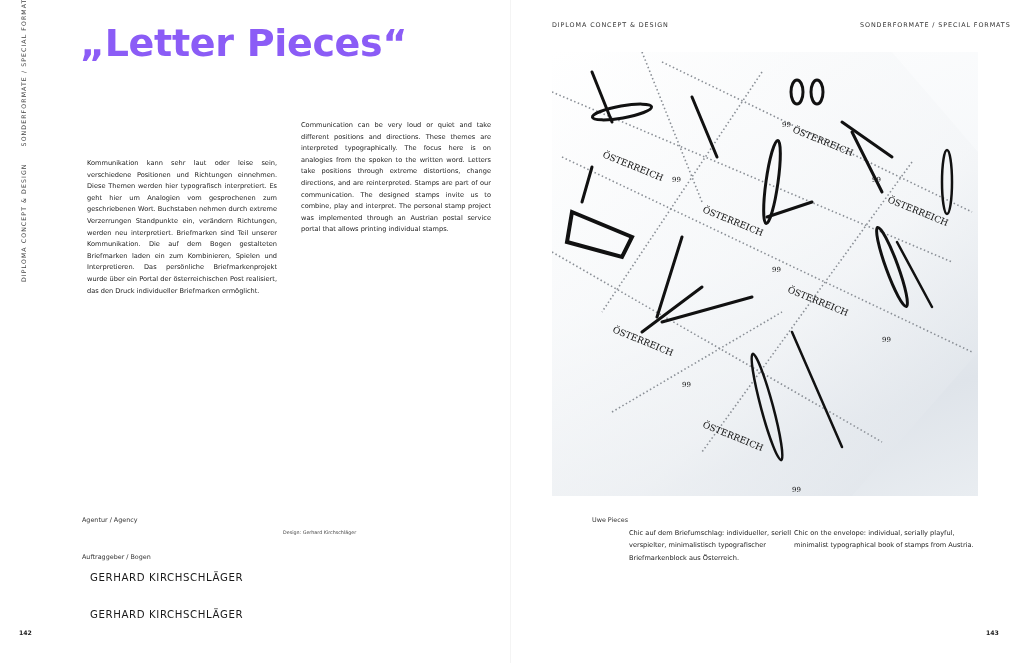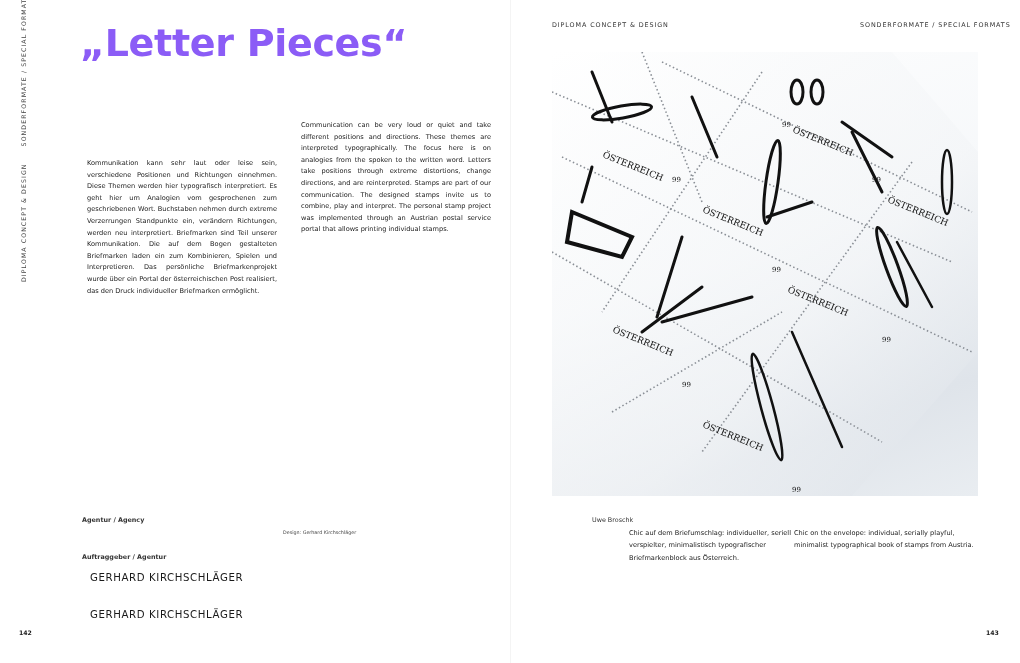--- a/index.html
+++ b/index.html
@@ -24,21 +24,21 @@
   }
 
   .body-col {
     position: absolute; top: 120px; width: 190px;
     font-size: 6.6px; line-height: 11.6px; color: #222;
     text-align: justify; hyphens: auto;
   }
   .col-de { left: 87px; margin-top: 38px; }
   .col-en { left: 285px; margin-left: 16px; }
 
-  .credit-label { position: absolute; left: 82px; font-size: 6.4px; color: #333; font-weight: bold; }
+  .credit-label { position: absolute; left: 82px; font-size: 6.4px; color: #333; }
   .credit-name {
     position: absolute; left: 90px; font-size: 10.2px; letter-spacing: 0.6px; color: #1a1a1a; margin-top: 48px;
   }
   .design-credit { position: absolute; left: 283px; top: 530px; font-size: 4.8px; color: #444; }
 
   .folio { position: absolute; top: 629px; font-size: 6.2px; font-weight: bold; color: #222; }
   .folio-left { left: 19px; }
   .folio-right { left: 986px; }
 
   .runhead {
@@ -73,21 +73,21 @@
   </div>
 
   <h1 class="title">„Letter Pieces“</h1>
 
   <p class="body-col col-de">Kommunikation kann sehr laut oder leise sein, verschiedene Positionen und Richtungen einnehmen. Diese Themen werden hier typografisch interpretiert. Es geht hier um Analogien vom gesprochenen zum geschriebenen Wort. Buchstaben nehmen durch extreme Verzerrungen Standpunkte ein, verändern Richtungen, werden neu interpretiert. Briefmarken sind Teil unserer Kommunikation. Die auf dem Bogen gestalteten Briefmarken laden ein zum Kombinieren, Spielen und Interpretieren. Das persönliche Briefmarkenprojekt wurde über ein Portal der österreichischen Post realisiert, das den Druck individueller Briefmarken ermöglicht.</p>
   <p class="body-col col-en">Communication can be very loud or quiet and take different positions and directions. These themes are interpreted typographically. The focus here is on analogies from the spoken to the written word. Letters take positions through extreme distortions, change directions, and are reinterpreted. Stamps are part of our communication. The designed stamps invite us to combine, play and interpret. The personal stamp project was implemented through an Austrian postal service portal that allows printing individual stamps.</p>
 
   <div class="credit-label" style="top:516px">Agentur / Agency</div>
   <div class="credit-name" style="top:524px">GERHARD KIRCHSCHLÄGER</div>
   <div class="design-credit">Design: Gerhard Kirchschläger</div>
-  <div class="credit-label" style="top:553px">Auftraggeber / Agentur</div>
+  <div class="credit-label" style="top:553px">Auftraggeber / Bogen</div>
   <div class="credit-name" style="top:561px">GERHARD KIRCHSCHLÄGER</div>
 
   <div class="folio folio-left">142</div>
 
   <div class="runhead runhead-left">DIPLOMA CONCEPT &amp; DESIGN</div>
   <div class="runhead runhead-right">SONDERFORMATE / SPECIAL FORMATS</div>
 
   <div class="photo">
     <svg viewBox="0 0 426 444" preserveAspectRatio="none">
       <defs>
@@ -145,18 +145,18 @@
         <text x="220" y="220" font-size="7">99</text>
         <text x="330" y="290" font-size="7">99</text>
         <text x="130" y="335" font-size="7">99</text>
         <text x="240" y="440" font-size="7">99</text>
         <text x="230" y="75" font-size="7">99</text>
         <text x="320" y="130" font-size="7">99</text>
       </g>
     </svg>
   </div>
 
-  <div class="quote-author">Uwe Broschk</div>
+  <div class="quote-author">Uwe Pieces</div>
   <p class="quote quote-de">Chic auf dem Briefumschlag: individueller, seriell verspielter, minimalistisch typografischer Briefmarkenblock aus Österreich.</p>
   <p class="quote quote-en">Chic on the envelope: individual, serially playful, minimalist typographical book of stamps from Austria.</p>
 
   <div class="folio folio-right">143</div>
 </div>
 
 </body></html>

